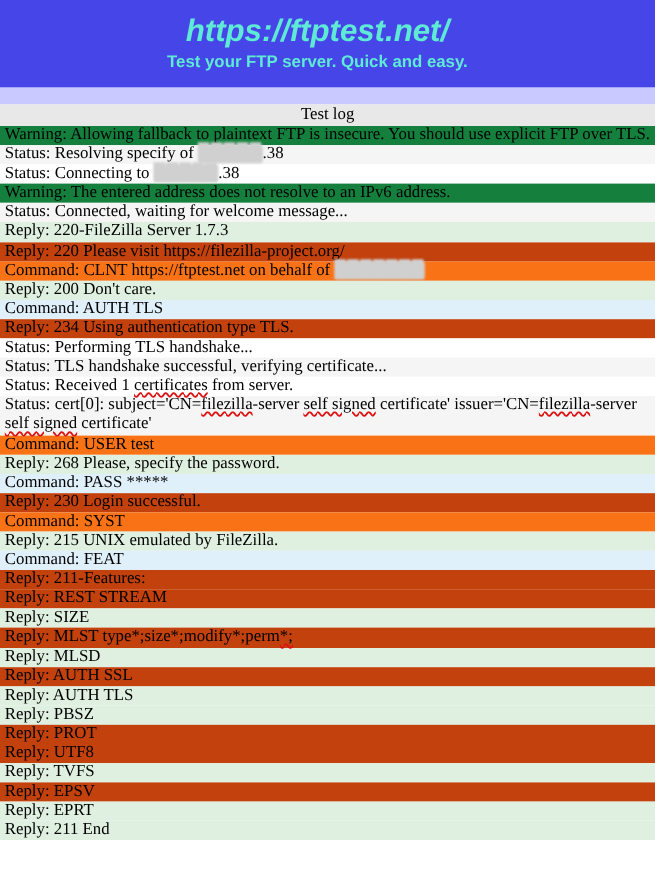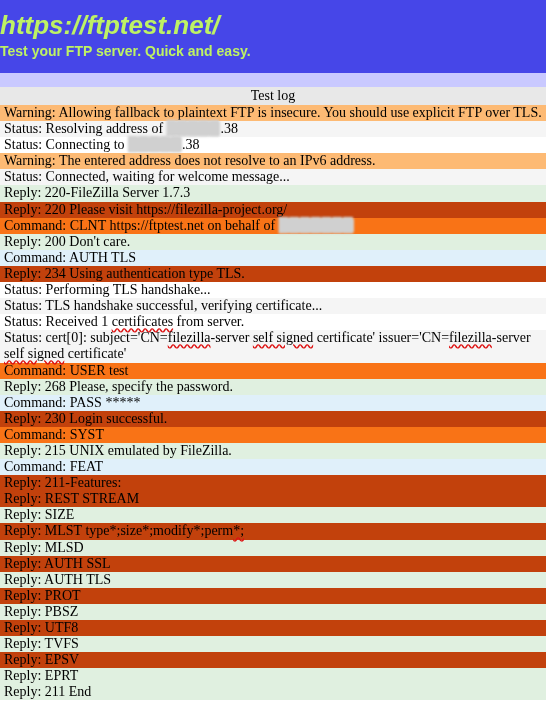--- a/index.html
+++ b/index.html
@@ -4,22 +4,22 @@
   <style>
     * { margin: 0; padding: 0; box-sizing: border-box; }
     body {
       font-family: "Times New Roman", Times, serif;
       font-size: 14px;
       background: #fff;
       width: 546px;
     }
     .header {
       background: #4646e8;
-      color: #bef264;
-      text-align: left;
+      color: #5eead4;
+      text-align: center;
       padding: 10px 17px 14px 0;
     }
     .header-title {
       font-family: Arial, Helvetica, sans-serif;
       font-size: 26px;
       font-weight: bold;
       font-style: italic;
     }
     .header-subtitle {
       font-family: Arial, Helvetica, sans-serif;
@@ -35,21 +35,21 @@
       background: #e8e8e8;
       text-align: center;
       font-size: 14px;
       padding: 1px 0;
     }
     .row {
       padding: 0 4px;
       font-size: 14px;
       line-height: 1.15;
     }
-    .warning { background: #fdba74; }
+    .warning { background: #15803d; }
     .status-odd { background: #f5f5f5; }
     .status-even { background: #ffffff; }
     .reply-odd { background: #e0f0e0; }
     .reply-even { background: #c2410c; }
     .command-odd { background: #f97316; }
     .command-even { background: #e0f0fa; }
     .squiggle {
       text-decoration: underline;
       text-decoration-style: wavy;
       text-decoration-color: #d11;
@@ -68,21 +68,21 @@
   <div class="header-title">https://ftptest.net/</div>
   <div class="header-subtitle">Test your FTP server. Quick and easy.</div>
 </div>
 
 <div class="spacer-light"></div>
 
 <div class="log-header">Test log</div>
 
 <div id="log-body">
     <div class="row warning">Warning: Allowing fallback to plaintext FTP is insecure. You should use explicit FTP over TLS.</div>
-    <div class="row status-odd"><span>Status: Resolving address of </span><span class="blur">▉▉▉▉▉</span><span>.38</span></div>
+    <div class="row status-odd"><span>Status: Resolving specify of </span><span class="blur">▉▉▉▉▉</span><span>.38</span></div>
     <div class="row status-even"><span>Status: Connecting to </span><span class="blur">▉▉▉▉▉</span><span>.38</span></div>
     <div class="row warning">Warning: The entered address does not resolve to an IPv6 address.</div>
     <div class="row status-odd">Status: Connected, waiting for welcome message...</div>
     <div class="row reply-odd">Reply: 220-FileZilla Server 1.7.3</div>
     <div class="row reply-even">Reply: 220 Please visit https://filezilla-project.org/</div>
     <div class="row command-odd"><span>Command: CLNT https://ftptest.net on behalf of </span><span class="blur">▉▉▉▉▉▉▉</span></div>
     <div class="row reply-odd">Reply: 200 Don't care.</div>
     <div class="row command-even">Command: AUTH TLS</div>
     <div class="row reply-even">Reply: 234 Using authentication type TLS.</div>
     <div class="row status-even">Status: Performing TLS handshake...</div>
@@ -96,20 +96,20 @@
     <div class="row command-odd">Command: SYST</div>
     <div class="row reply-odd">Reply: 215 UNIX emulated by FileZilla.</div>
     <div class="row command-even">Command: FEAT</div>
     <div class="row reply-even">Reply: 211-Features:</div>
     <div class="row reply-even">Reply: REST STREAM</div>
     <div class="row reply-odd">Reply: SIZE</div>
     <div class="row reply-even"><span>Reply: MLST type*;size*;modify*;perm</span><span class="squiggle">*;</span></div>
     <div class="row reply-odd">Reply: MLSD</div>
     <div class="row reply-even">Reply: AUTH SSL</div>
     <div class="row reply-odd">Reply: AUTH TLS</div>
+    <div class="row reply-odd">Reply: PBSZ</div>
     <div class="row reply-even">Reply: PROT</div>
-    <div class="row reply-odd">Reply: PBSZ</div>
     <div class="row reply-even">Reply: UTF8</div>
     <div class="row reply-odd">Reply: TVFS</div>
     <div class="row reply-even">Reply: EPSV</div>
     <div class="row reply-odd">Reply: EPRT</div>
     <div class="row reply-odd">Reply: 211 End</div>
   </div>
 
 </body></html>

